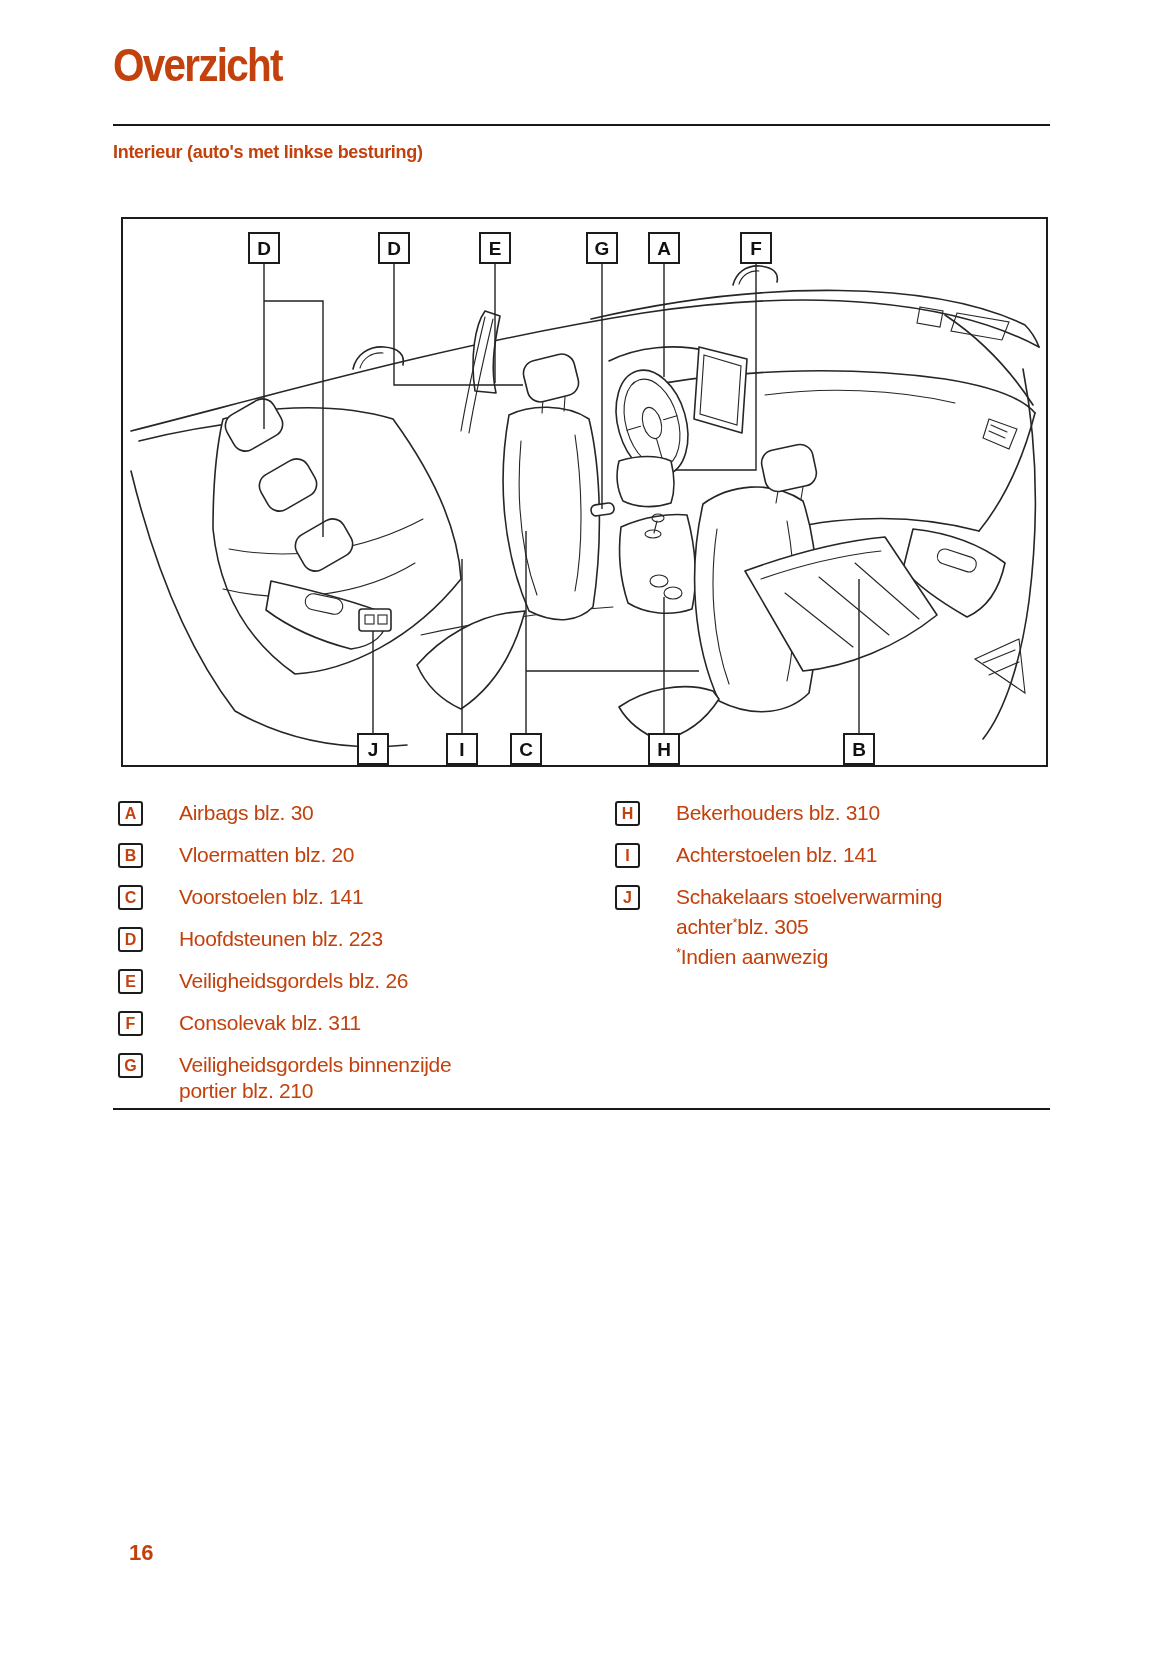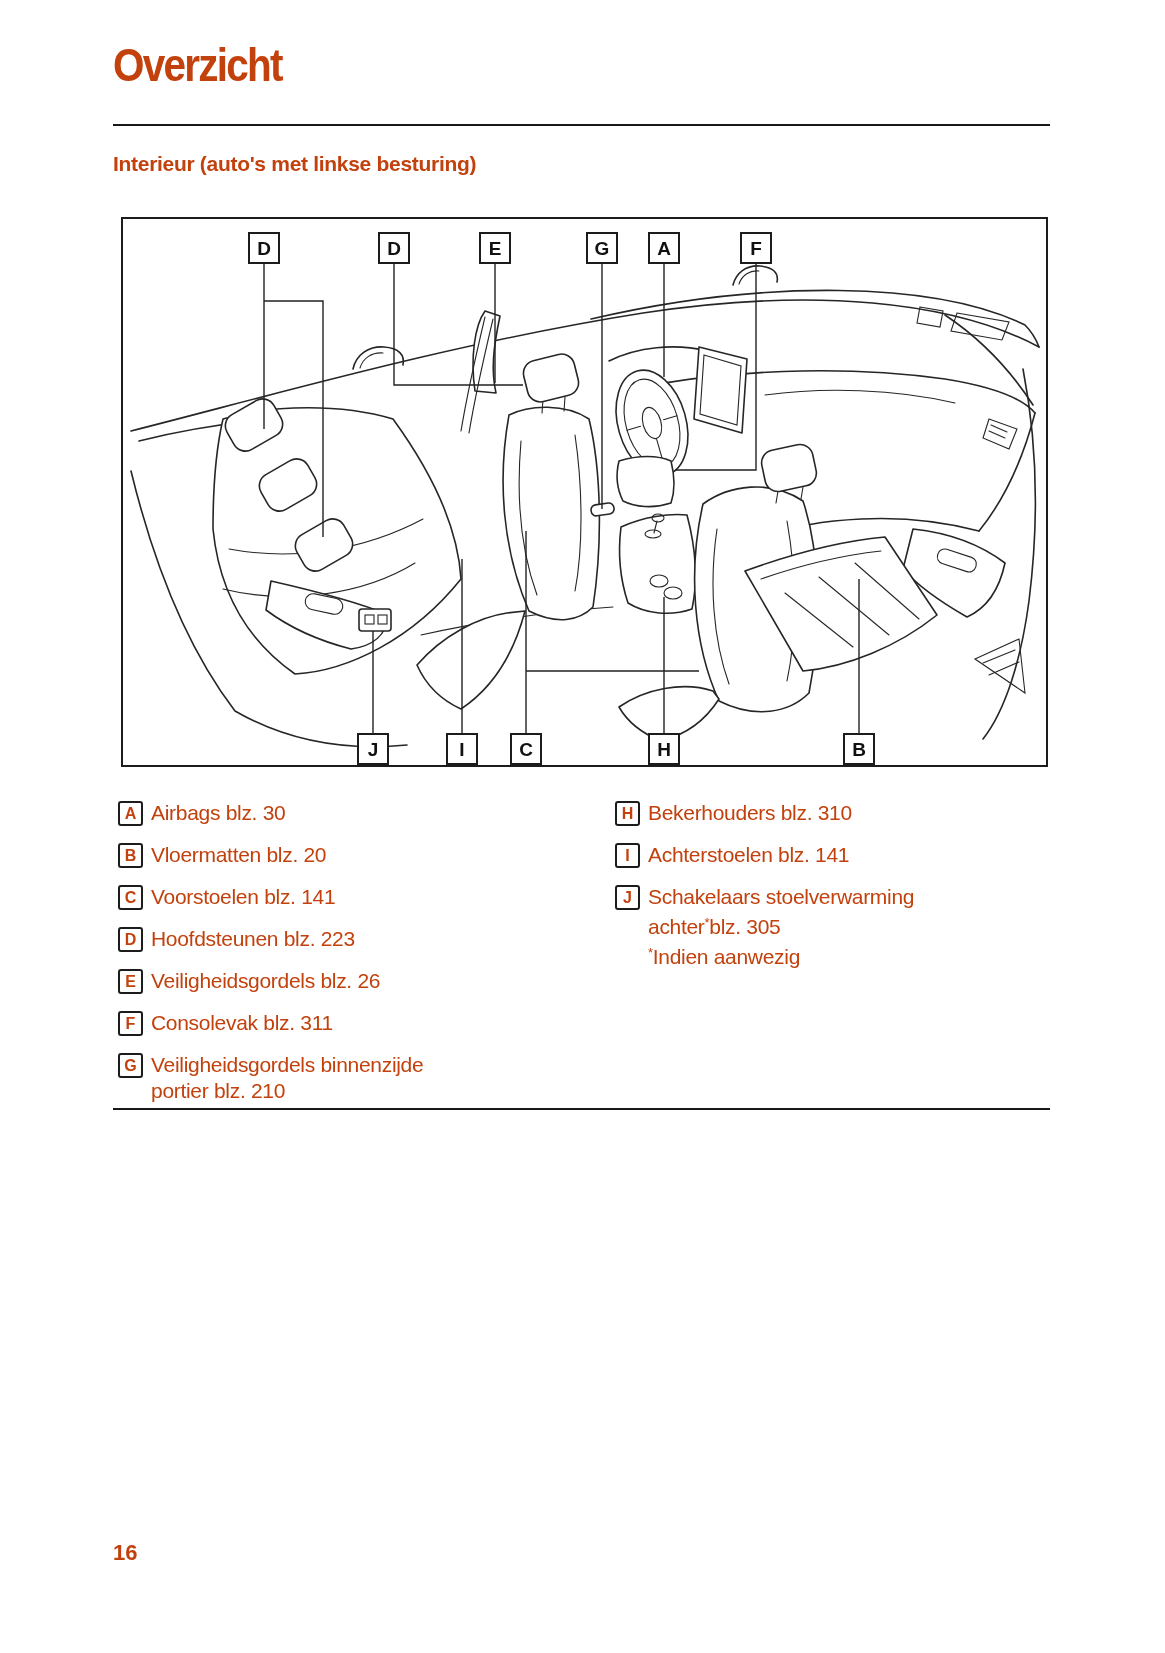--- a/index.html
+++ b/index.html
@@ -7,22 +7,22 @@
     position:relative; width:1165px; height:1653px; background:#ffffff;
     font-family:"Liberation Sans", sans-serif; color:#c2410c; overflow:hidden;
   }
   .title {
     position:absolute; left:113px; top:38px;
     font-size:46px; font-weight:bold; letter-spacing:-2px;
     transform:scaleX(0.88); transform-origin:left top; white-space:nowrap;
   }
   .rule-top { position:absolute; left:113px; top:124px; width:937px; height:2px; background:#181818; }
   .subtitle {
-    position:absolute; left:113px; top:152px;
-    font-size:21px; font-weight:bold; letter-spacing:-0.3px; white-space:nowrap;
+    position:absolute; left:113px; top:142px;
+    font-size:18px; font-weight:bold; letter-spacing:-0.3px; white-space:nowrap;
   }
   .frame {
     position:absolute; left:121px; top:217px; width:923px; height:546px;
     border:2px solid #1c1c1c; background:#fff;
   }
   .frame svg { position:absolute; left:0; top:0; width:100%; height:100%; }
 
   svg .art { fill:none; stroke:#262626; stroke-width:1.6; stroke-linecap:round; stroke-linejoin:round; }
   svg .artw { fill:#ffffff; stroke:#262626; stroke-width:1.6; stroke-linejoin:round; }
   svg .thin { fill:none; stroke:#262626; stroke-width:1.1; stroke-linecap:round; }
@@ -36,24 +36,24 @@
   .legend-col { position:absolute; top:800px; }
   .legend-col.left { left:118px; width:490px; }
   .legend-col.right { left:615px; width:450px; }
   .lrow { display:flex; align-items:flex-start; margin-bottom:16px; }
   .key {
     flex:0 0 auto; box-sizing:border-box; width:25px; height:25px; margin-top:1px;
     border:2px solid #1c1c1c; border-radius:3px;
     display:flex; align-items:center; justify-content:center;
     font-size:16px; font-weight:bold;
   }
-  .ltext { margin-left:8px; font-size:21px; line-height:26px; letter-spacing:-0.3px; }
+  .ltext { margin-left:36px; font-size:21px; line-height:26px; letter-spacing:-0.3px; }
   .sup { font-size:13px; vertical-align:7px; }
   .rule-bottom { position:absolute; left:113px; top:1108px; width:937px; height:2px; background:#181818; }
-  .pagenum { position:absolute; left:113px; top:1540px; font-size:22px; font-weight:bold; }
+  .pagenum { position:absolute; left:129px; top:1540px; font-size:22px; font-weight:bold; }
 </style>
 </head>
 <body>
 
 <div class="page">
 
   <div class="title">Overzicht</div>
   <div class="rule-top"></div>
   <div class="subtitle">Interieur (auto's met linkse besturing)</div>
 

